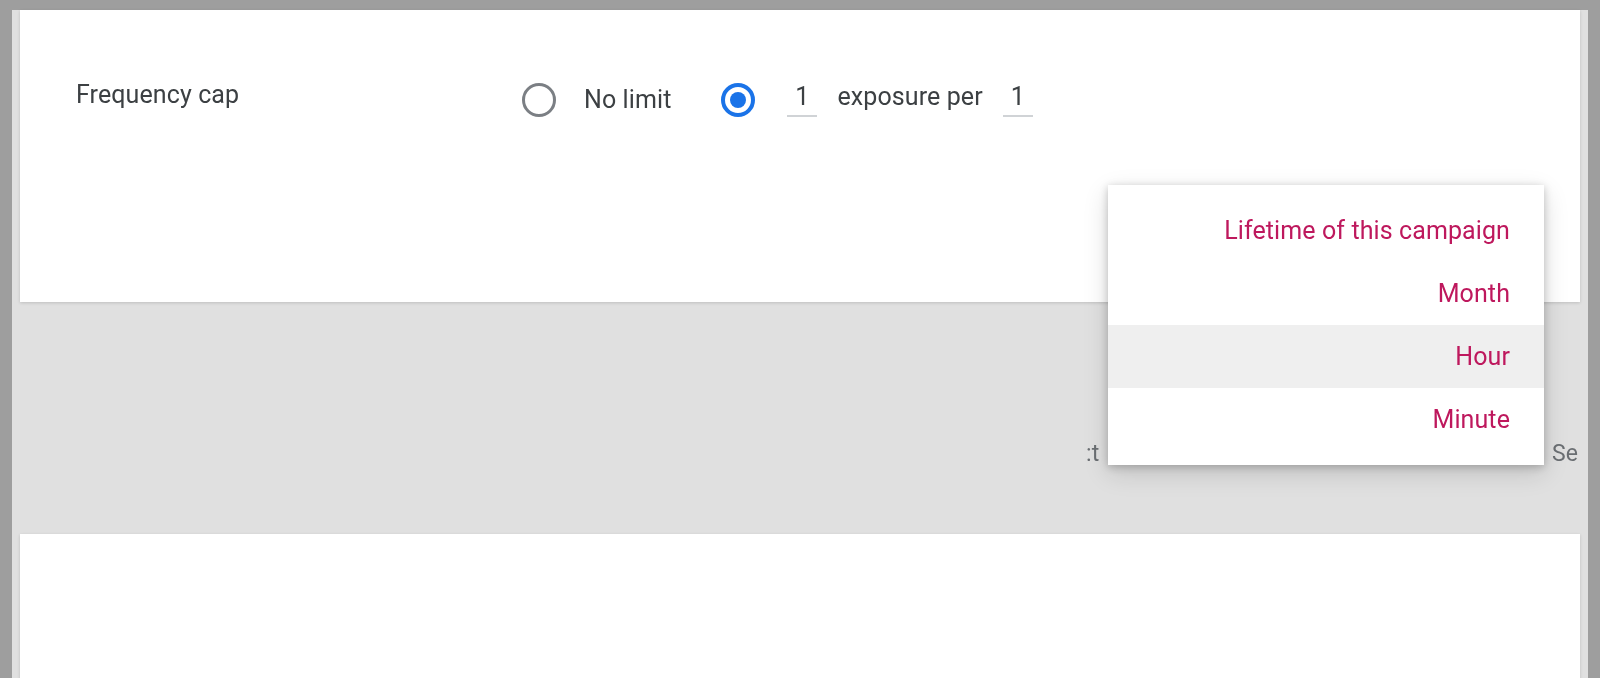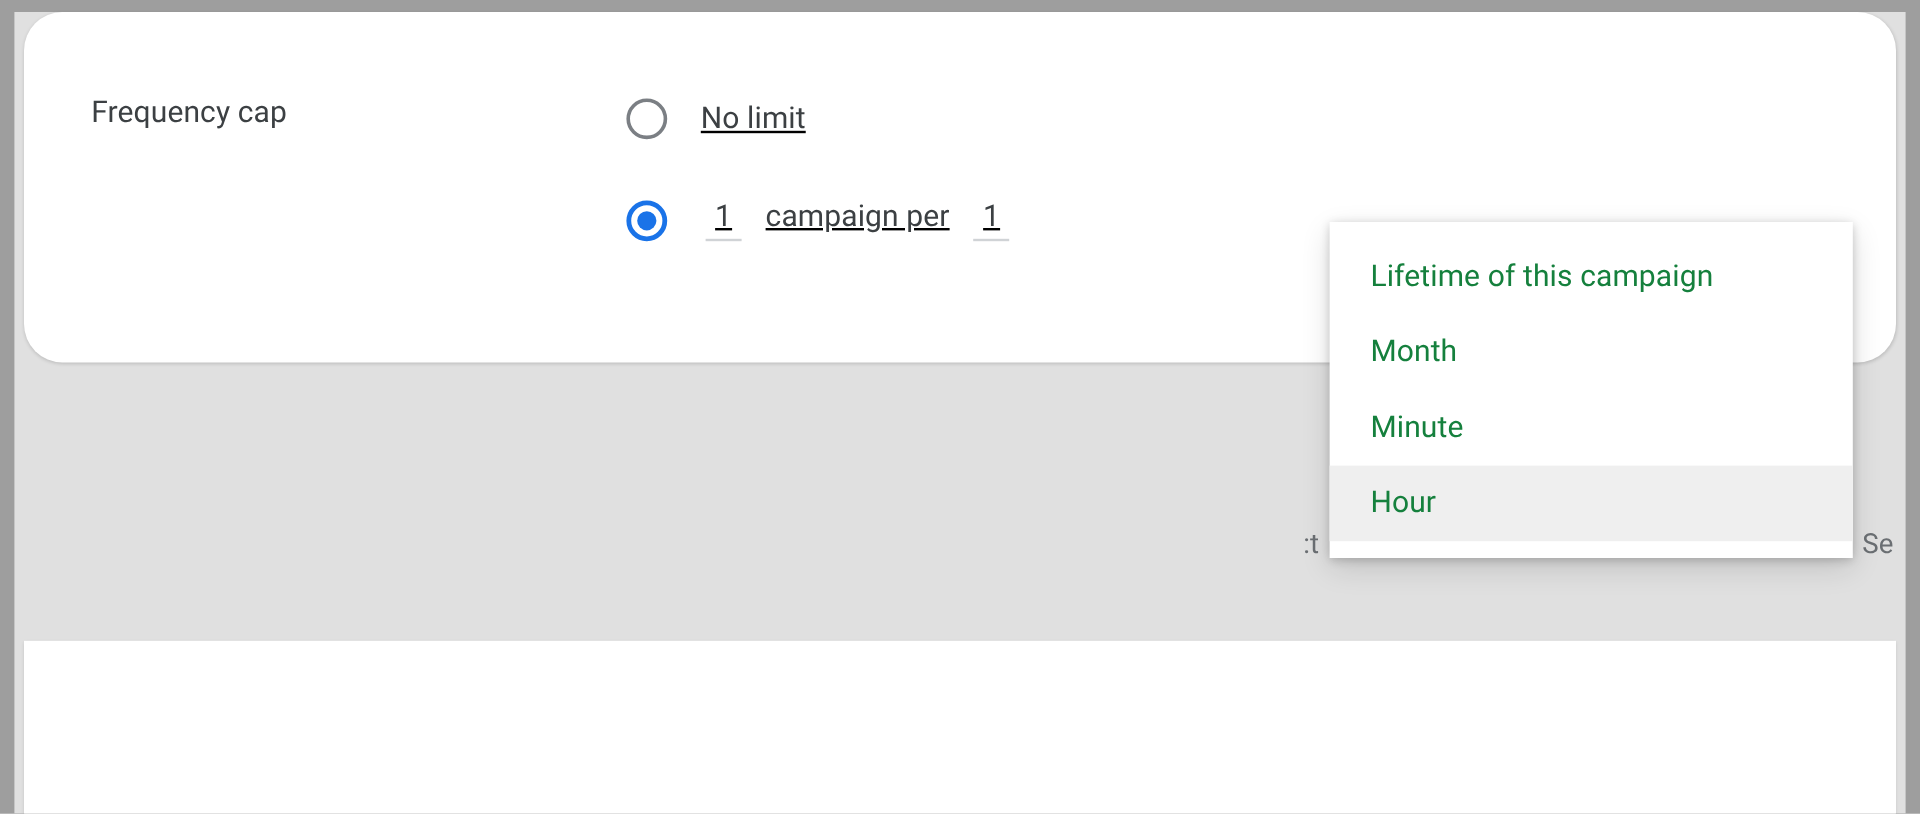--- a/index.html
+++ b/index.html
@@ -31,21 +31,20 @@
       position: absolute;
       box-shadow: 0 1px 3px rgba(0,0,0,0.15);
     }
     
     .card-main {
       top: 0;
       left: 8px;
       right: 8px;
       height: 292px;
       padding: 70px 56px 0 56px;
-      border-radius: 32px;
     }
     
     .card-secondary {
       top: 524px;
       left: 8px;
       right: 8px;
       height: 150px;
     }
     
     .setting-row {
@@ -57,24 +56,23 @@
       width: 446px;
       flex-shrink: 0;
       font-size: 25px;
       color: #3c4043;
       letter-spacing: 0.1px;
       line-height: 1.2;
     }
     
     .options {
       display: flex;
-      flex-direction: column;
+      flex-direction: row;
       gap: 50px;
       padding-top: 2px;
-      text-decoration: underline;
     }
     
     .option-row {
       display: flex;
       align-items: center;
       gap: 28px;
     }
     
     .radio {
       width: 34px;
@@ -133,24 +131,25 @@
       left: 1096px;
       width: 436px;
       background: #ffffff;
       box-shadow: 0 2px 8px rgba(0,0,0,0.22), 0 8px 24px rgba(0,0,0,0.14);
       z-index: 10;
       padding: 14px 0;
     }
     
     .dropdown-item {
       font-size: 25px;
-      color: #15803d;
+      color: #be185d;
       padding: 17px 34px;
       cursor: pointer;
       letter-spacing: 0.1px;
+      text-align: right;
     }
     
     .dropdown-item.selected {
       background: #efefef;
     }
     
     .bg-frag {
       position: absolute;
       top: 430px;
       font-size: 23px;
@@ -173,34 +172,34 @@
 
         <div class="option-row">
           <span class="radio radio-unselected"></span>
           <span class="option-text">No limit</span>
         </div>
 
         <div class="option-row">
           <span class="radio radio-selected"></span>
           <span class="option-text">
             <span class="num-input">1</span>
-            <span>campaign per</span>
+            <span>exposure per</span>
             <span class="num-input">1</span>
           </span>
         </div>
 
       </div>
     </div>
   </div>
 
   <span class="bg-frag left">:t</span>
   <span class="bg-frag right">Se</span>
 
   <div class="card card-secondary"></div>
 
   <div class="dropdown">
     <div class="dropdown-item">Lifetime of this campaign</div>
     <div class="dropdown-item">Month</div>
+    <div class="dropdown-item selected">Hour</div>
     <div class="dropdown-item">Minute</div>
-    <div class="dropdown-item selected">Hour</div>
   </div>
 
 </div>
 
 </body></html>

